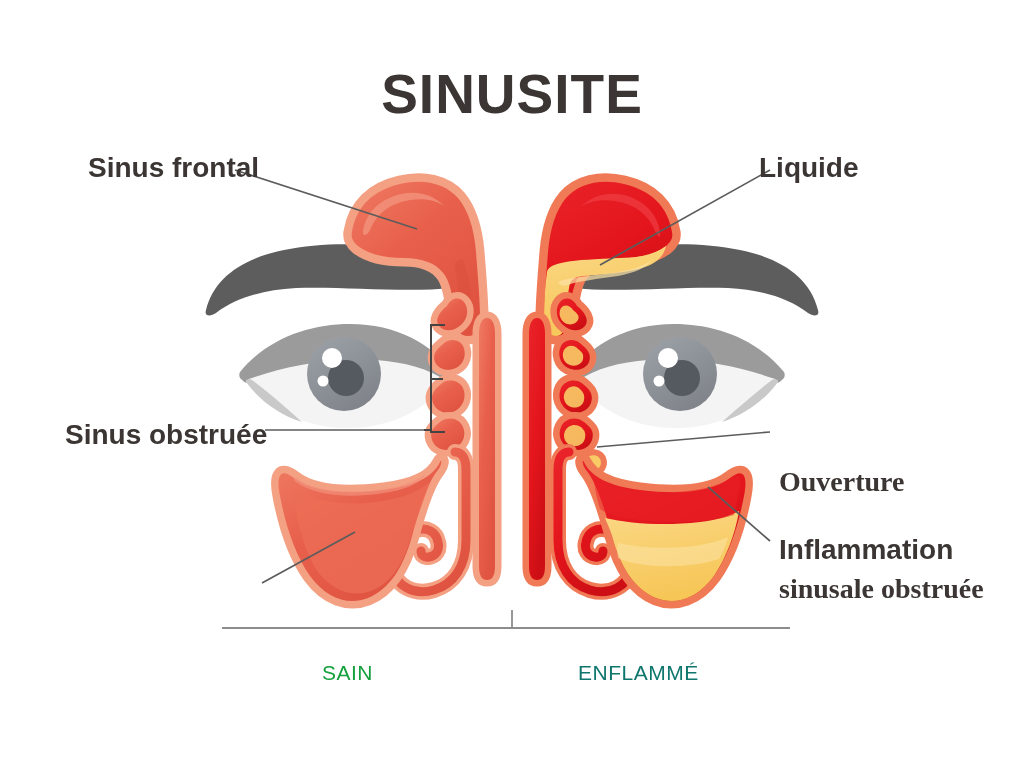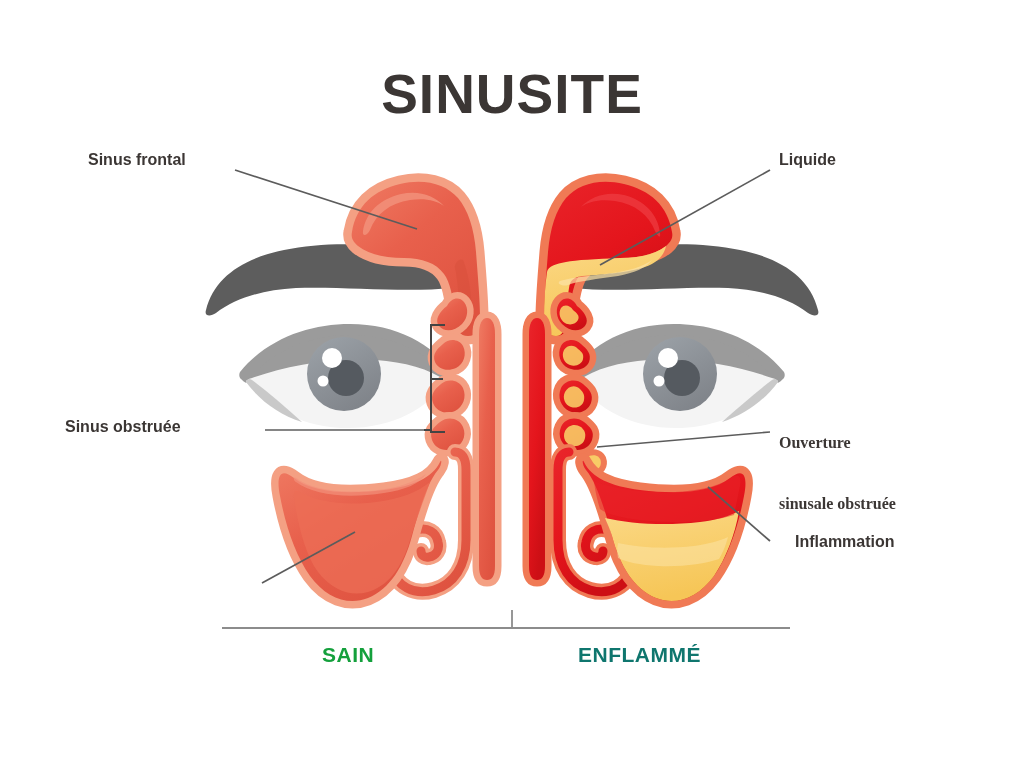--- a/index.html
+++ b/index.html
@@ -36,43 +36,44 @@
     width: 1024px;
     text-align: center;
     font-size: 55px;
     font-weight: bold;
     letter-spacing: 1px;
     color: #3b3634;
     font-family: "Liberation Sans", sans-serif;
   }
   .label {
     position: absolute;
-    font-size: 16px;
+    font-size: 28px;
     font-weight: bold;
     color: #3b3634;
     line-height: 1.28;
     white-space: pre;
     font-family: "Liberation Sans", sans-serif;
   }
   .label-right { text-align: left; }
   .label-left  { text-align: left; }
 
   .lbl-sinus-frontal   { left: 88px;  top: 150px; }
   .lbl-sinus-ethmoidal { left: 65px;  top: 417px; }
   .lbl-sinus-maxillaire{ left: 71px;  top: 572px; }
-  .lbl-liquide         { left: 779px; top: 150px; }
+  .lbl-liquide         { left: 759px; top: 150px; }
   .lbl-ouverture       { left: 779px; top: 392px; font-family: Liberation Serif, serif; }
-  .lbl-inflammation    { left: 779px; top: 532px; margin-left: 16px; }
+  .lbl-inflammation    { left: 779px; top: 532px; }
 
   .foot-label {
     position: absolute;
     font-size: 21px;
-    font-weight: bold;
+    font-weight: normal;
     letter-spacing: 0.5px;
     font-family: "Liberation Sans", sans-serif;
+    margin-top: 18px;
   }
   .foot-sain     { left: 322px; top: 643px; color: #14a03c; }
   .foot-enflamme { left: 578px; top: 643px; color: #0f766e; }
 </style>
 </head>
 <body>
 
 <div id="stage">
 
   <svg class="diagram-svg" viewBox="0 0 1024 775" xmlns="http://www.w3.org/2000/svg">

